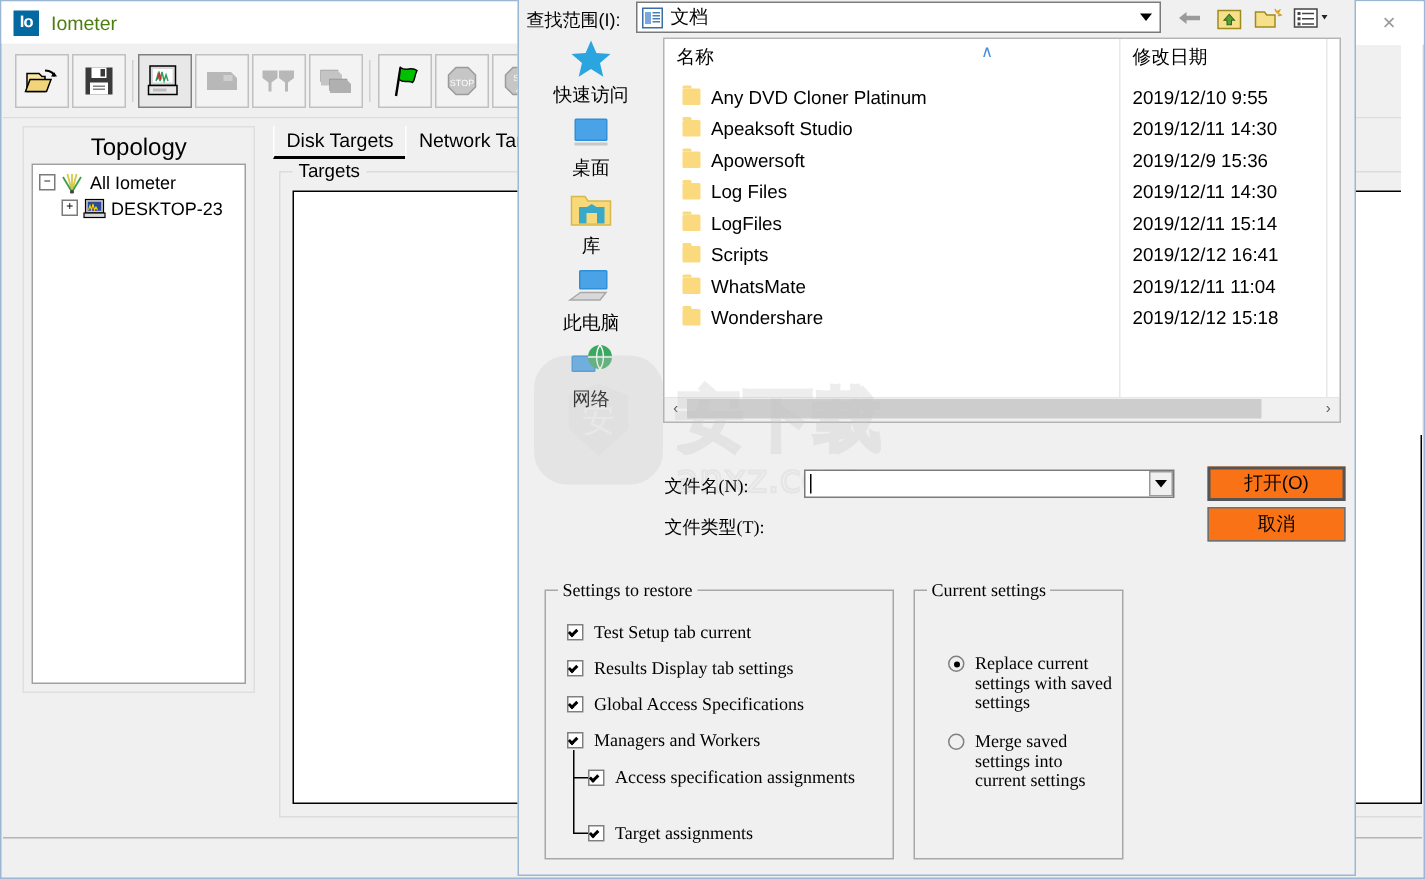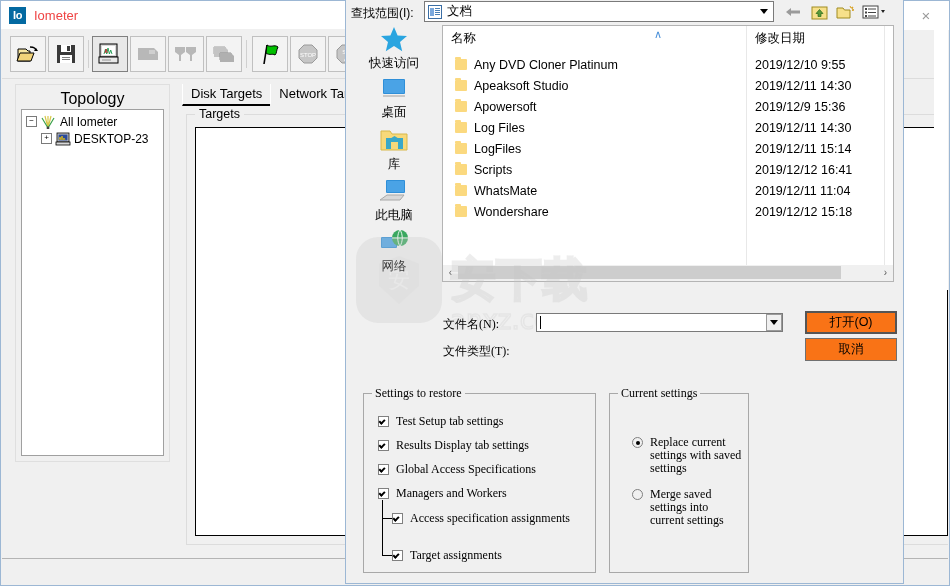--- a/index.html
+++ b/index.html
@@ -17,21 +17,21 @@
   #title-bar{
     position:absolute;left:0;top:0;width:948px;height:28px;
     background:#fff;display:flex;align-items:center;
   }
   .app-logo{
     width:17px;height:17px;margin-left:8px;background:#0369a1;color:#fff;
     font-size:11px;font-weight:bold;display:flex;align-items:center;
     justify-content:center;font-family:"Liberation Sans",sans-serif;
     letter-spacing:-.5px;
   }
-  .app-title{margin-left:8px;color:#ef4444;font-size:13px;}
+  .app-title{margin-left:8px;color:#4d7c0f;font-size:13px;}
   #win-close{
     position:absolute;right:0;top:0;width:46px;height:29px;
     display:flex;align-items:center;justify-content:center;
     color:#9a9a9a;font-size:15px;background:#fff;
   }
   
   #toolbar{
     position:absolute;left:1px;top:29px;width:946px;height:48px;
     background:#f0f0f0;border-bottom:1px solid #dcdcdc;
   }
@@ -587,21 +587,21 @@
   <span class="fld-label" style="left:97px;top:366px">文件类型(T):</span>
 
   <div class="dlg-btn default" id="btn-open">打开(O)</div>
   <div class="dlg-btn" id="btn-cancel">取消</div>
 
   <div class="groupbox" id="grp-settings">
     <span class="gb-title">Settings to restore</span>
 
     <div class="chk-row" style="left:14px;top:21px">
       <span class="chkbox checked"></span>
-      <span class="chk-label">Test Setup tab settings</span>
+      <span class="chk-label">Test Setup tab current</span>
     </div>
     <div class="chk-row" style="left:14px;top:45px">
       <span class="chkbox checked"></span>
       <span class="chk-label">Results Display tab settings</span>
     </div>
     <div class="chk-row" style="left:14px;top:69px">
       <span class="chkbox checked"></span>
       <span class="chk-label">Global Access Specifications</span>
     </div>
     <div class="chk-row" style="left:14px;top:93px">

